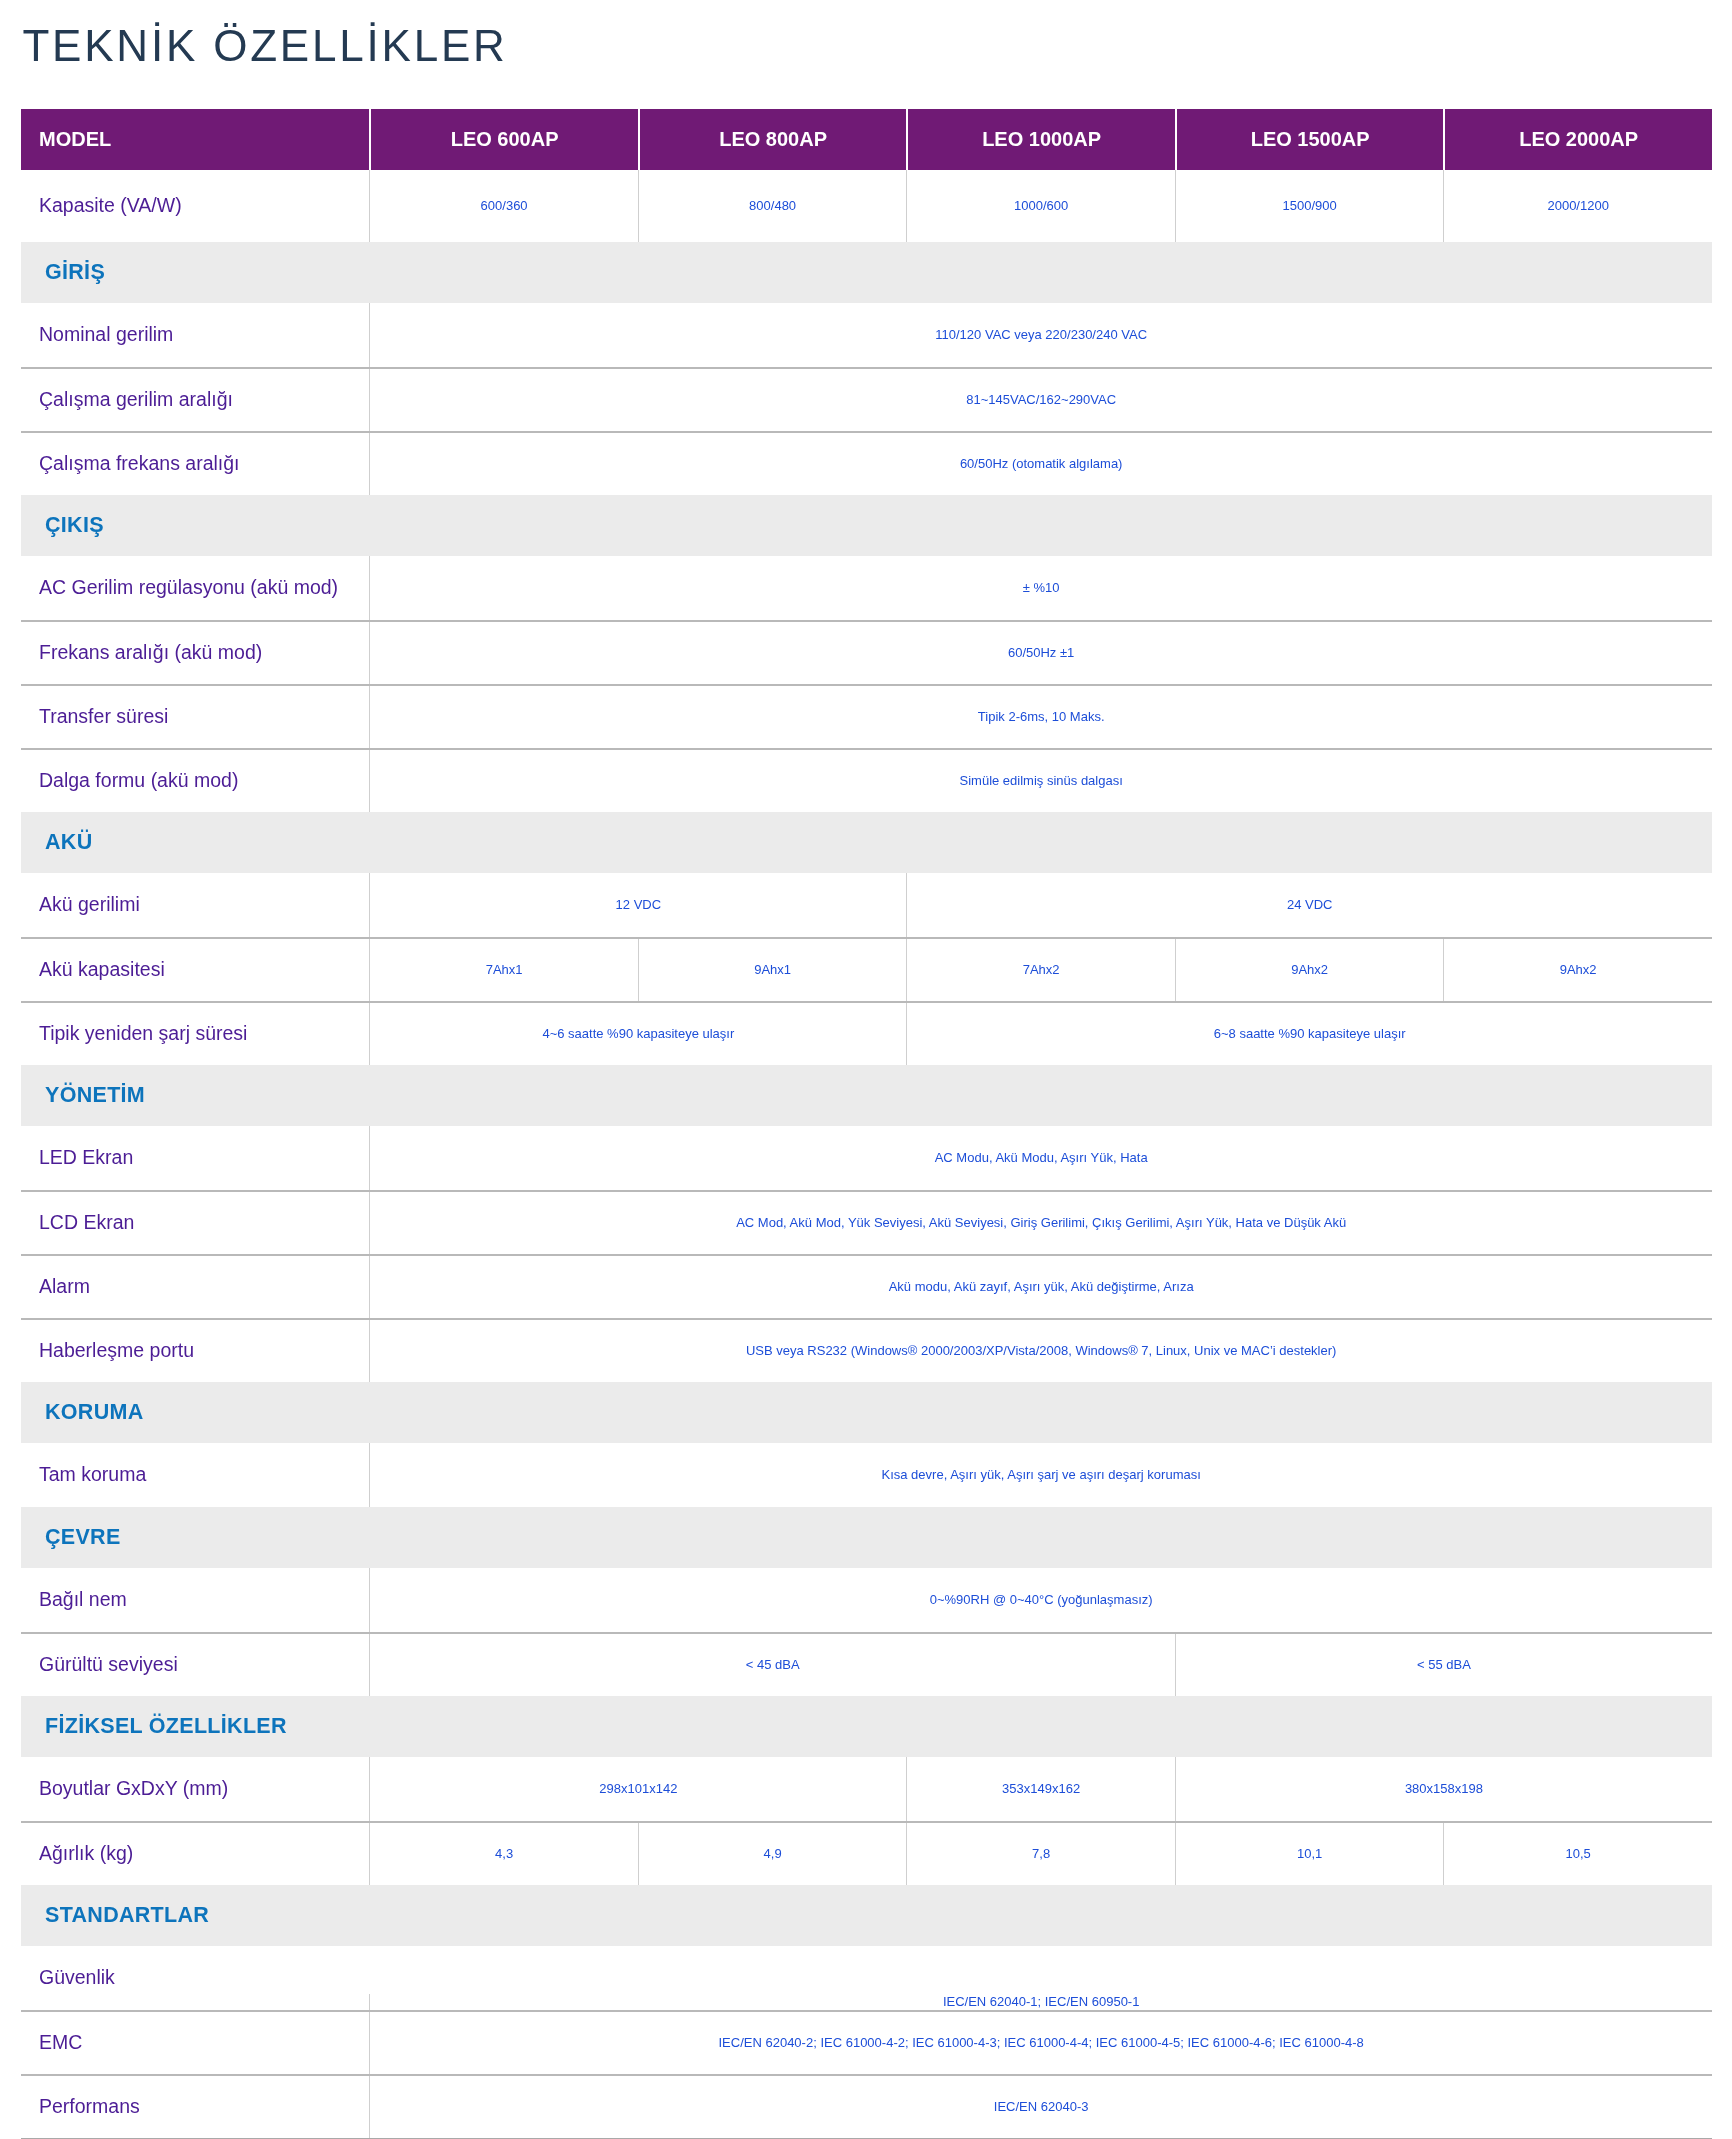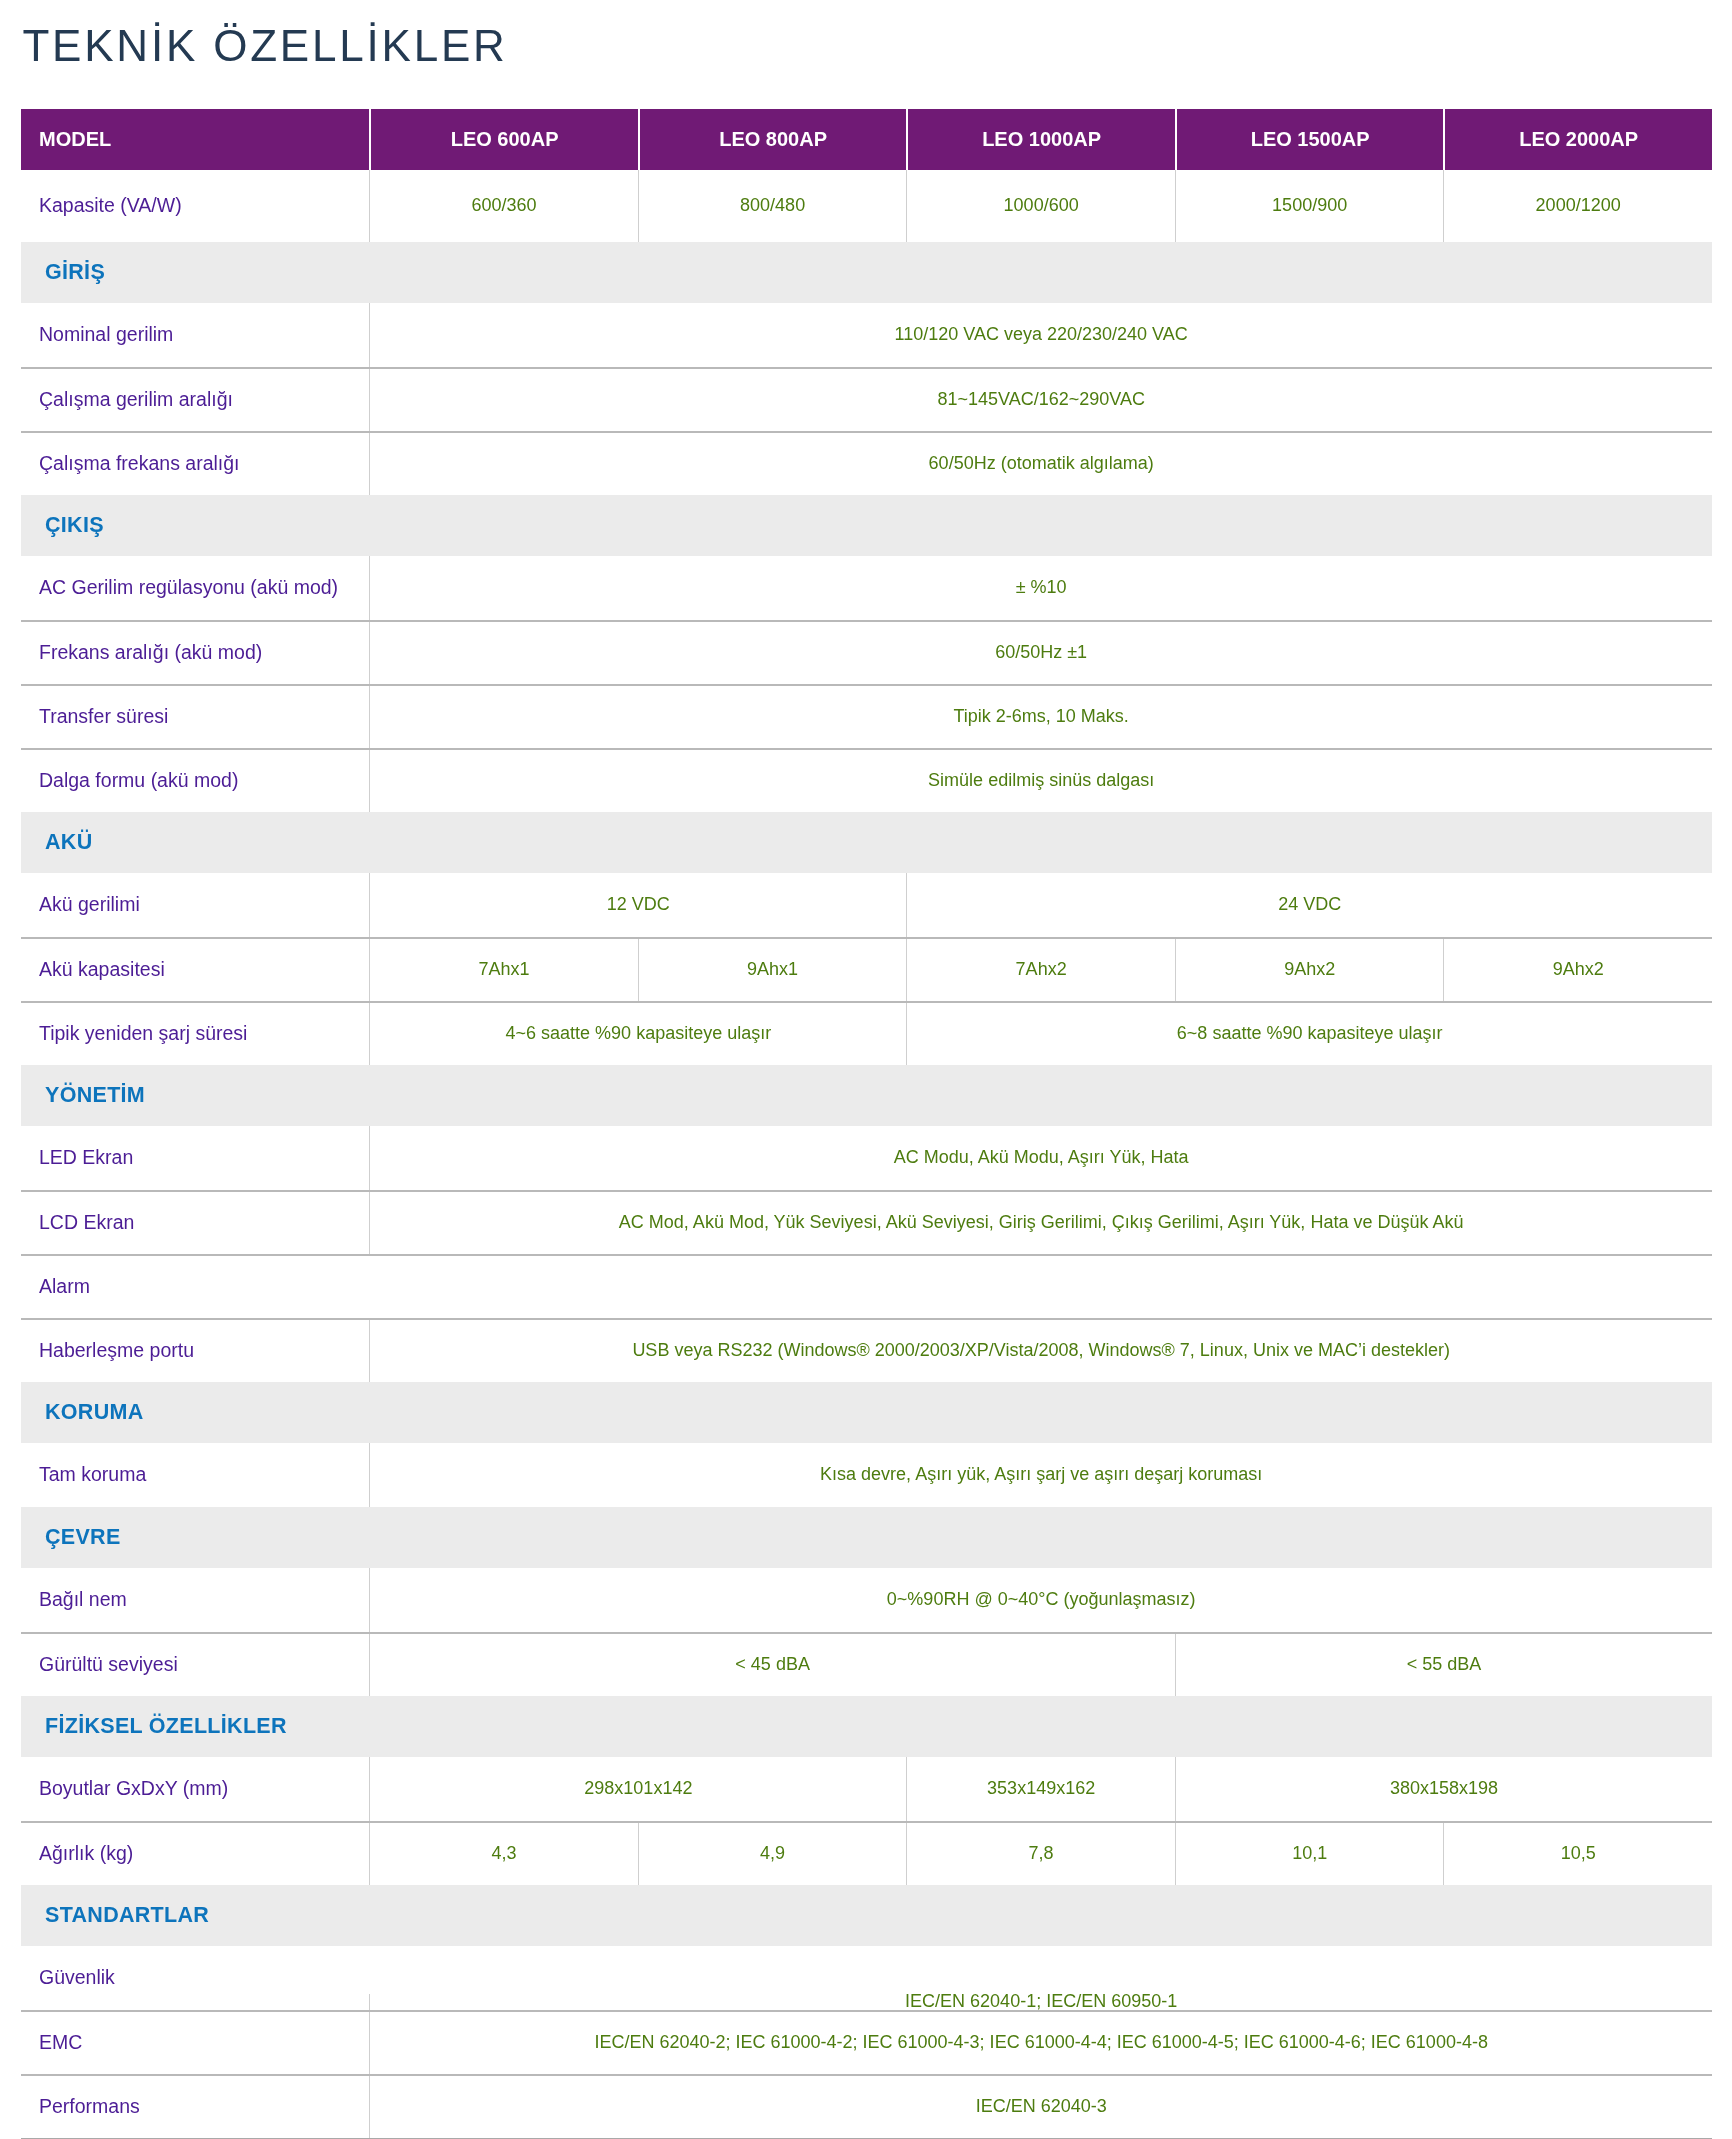--- a/index.html
+++ b/index.html
@@ -21,21 +21,21 @@
     color:#ffffff; font-weight:bold; font-size:20px;
     border-left:2.1px solid #ffffff;
   }
   
   .label-cell {
     width:20.6%; box-sizing:border-box; display:flex; align-items:center;
     padding-left:18px; font-size:19.5px; color:#4c1d95; text-align:left;
   }
   .value-cell {
     box-sizing:border-box; display:flex; align-items:center; justify-content:center;
-    font-size:18px; color:#4d7c0f; text-align:center; padding:0 9.7px;
+    font-size:13px; color:#1d4ed8; text-align:center; padding:0 9.7px;
     border-left:1.4px solid #cfcfcf;
   }
   
   .data-row { height:64px; background:#ffffff; }
   .data-row.capacity-row { height:72px; }
   .data-row + .data-row { border-top:2.1px solid #b9b9b9; }
   
   .section-bar {
     height:61px; background:#EBEBEB; display:flex; align-items:center;
     padding-left:24px; box-sizing:border-box;
@@ -120,20 +120,21 @@
         <div class="row data-row">
           <div class="label-cell">LED Ekran</div>
           <div class="value-cell" style="width: 79.4%;">AC Modu, Akü Modu, Aşırı Yük, Hata</div>
         </div>
         <div class="row data-row">
           <div class="label-cell">LCD Ekran</div>
           <div class="value-cell" style="width: 79.4%;">AC Mod, Akü Mod, Yük Seviyesi, Akü Seviyesi, Giriş Gerilimi, Çıkış Gerilimi, Aşırı Yük, Hata ve Düşük Akü</div>
         </div>
         <div class="row data-row">
           <div class="label-cell">Alarm</div>
+          <div class="value-cell" style="width: 79.4%;">Akü modu, Akü zayıf, Aşırı yük, Akü değiştirme, Arıza</div>
         </div>
         <div class="row data-row">
           <div class="label-cell">Haberleşme portu</div>
           <div class="value-cell" style="width: 79.4%;">USB veya RS232 (Windows® 2000/2003/XP/Vista/2008, Windows® 7, Linux, Unix ve MAC’i destekler)</div>
         </div>
         <div class="section-bar">KORUMA</div>
         <div class="row data-row">
           <div class="label-cell">Tam koruma</div>
           <div class="value-cell" style="width: 79.4%;">Kısa devre, Aşırı yük, Aşırı şarj ve aşırı deşarj koruması</div>
         </div>

